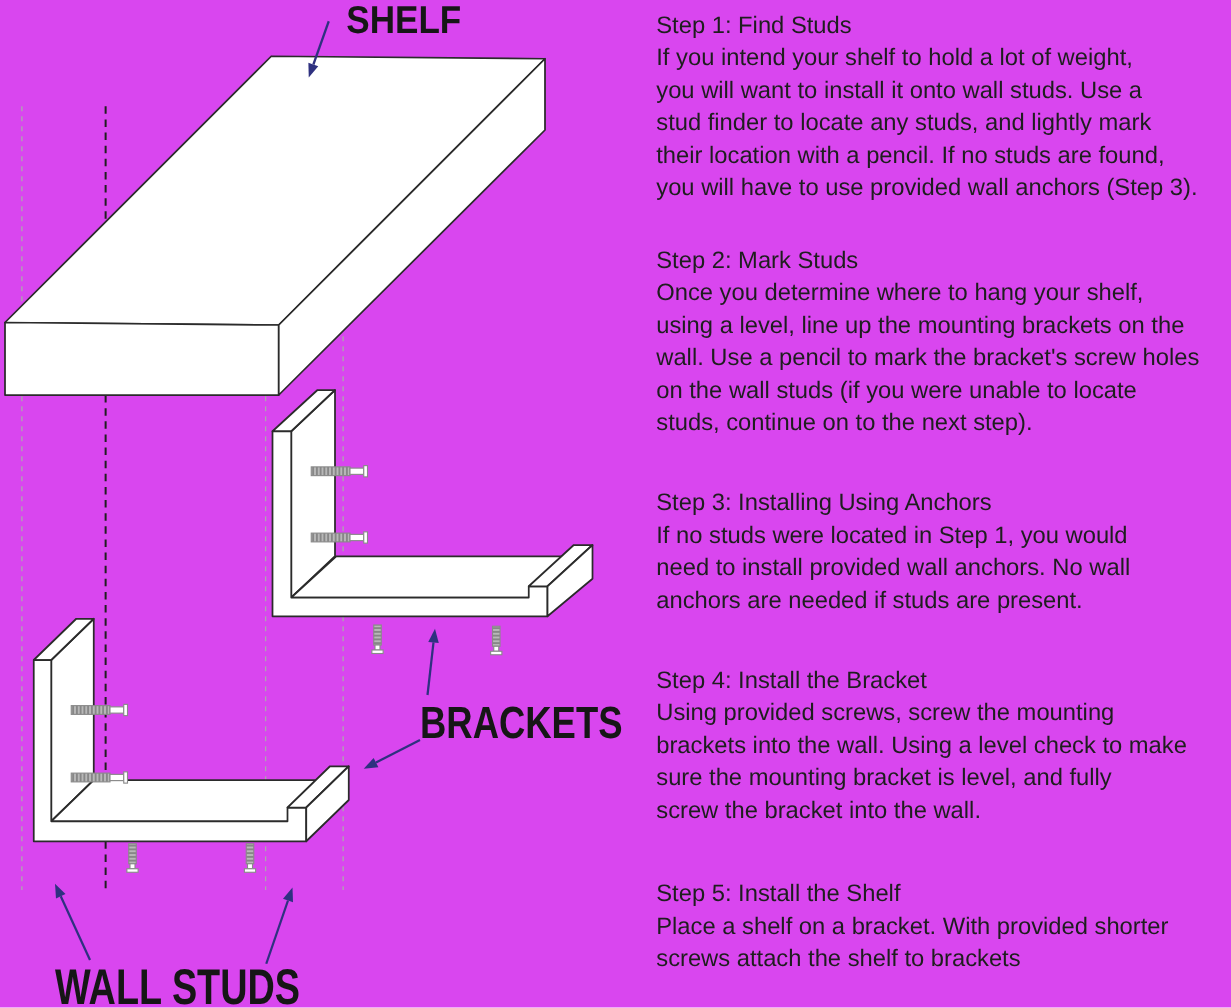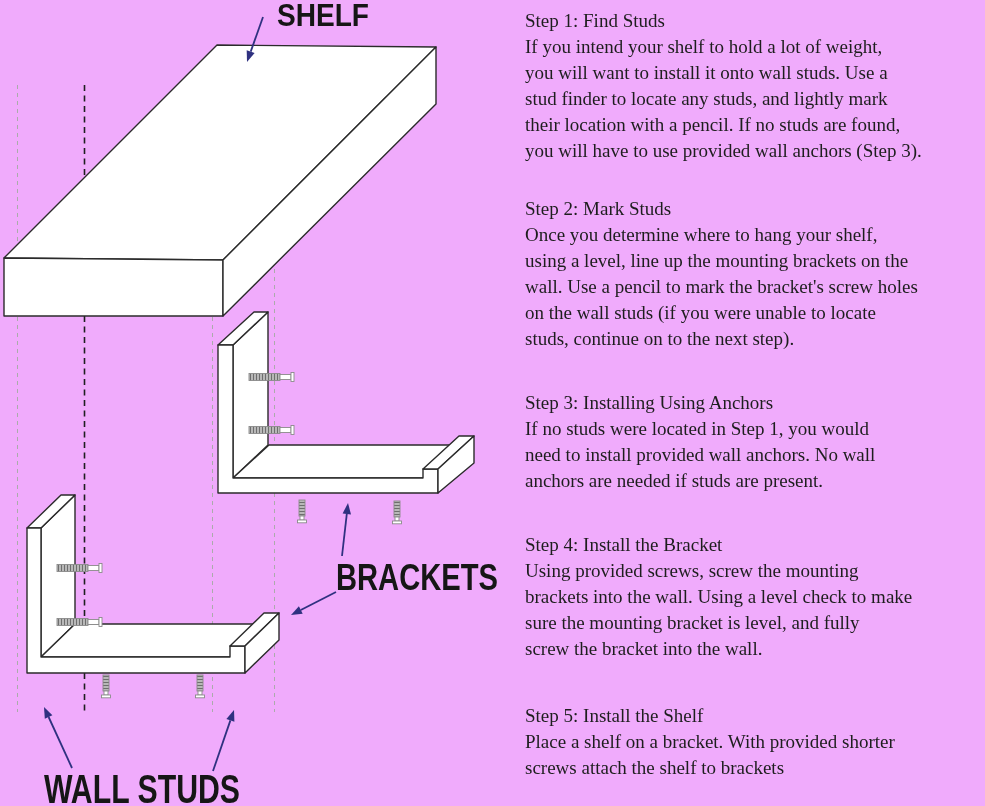--- a/index.html
+++ b/index.html
@@ -1,19 +1,19 @@
 <!DOCTYPE html>
 <html><head>
 <meta charset="utf-8">
 <style>
   html,body{margin:0;padding:0;background:#ffffff;}
-  .page{position:relative;width:985px;height:806px;background:#f0abfc;overflow:hidden;
+  .page{position:relative;width:985px;height:806px;background:#d946ef;overflow:hidden;
         font-family:"Liberation Sans",sans-serif;color:#1e1e1e;}
   .diagram{position:absolute;left:0;top:0;width:520px;height:806px;}
-  .steps{position:absolute;left:0;top:0;width:985px;height:578px;font-family:Liberation Serif, serif;}
+  .steps{position:absolute;left:0;top:0;width:985px;height:578px;}
   .step{position:absolute;left:525px;width:470px;}
   .step h2{margin:0;font-size:19px;line-height:26px;font-weight:400;color:#1e1e1e;}
   .step p{margin:0;font-size:19px;line-height:26px;font-weight:400;color:#1e1e1e;white-space:pre-line;}
   .lbl{font-family:"Liberation Sans",sans-serif;font-weight:600;fill:#161616;}
   .edge{fill:#ffffff;stroke:#2b2b2b;stroke-width:1.4;stroke-linejoin:round;}
   .arrow-shaft{stroke:#2f3180;stroke-width:1.8;fill:none;}
   .arrow-head{fill:#2f3180;stroke:none;}
   .screw-line{stroke:#8a8a8a;stroke-width:0.9;}
 </style>
 </head>

